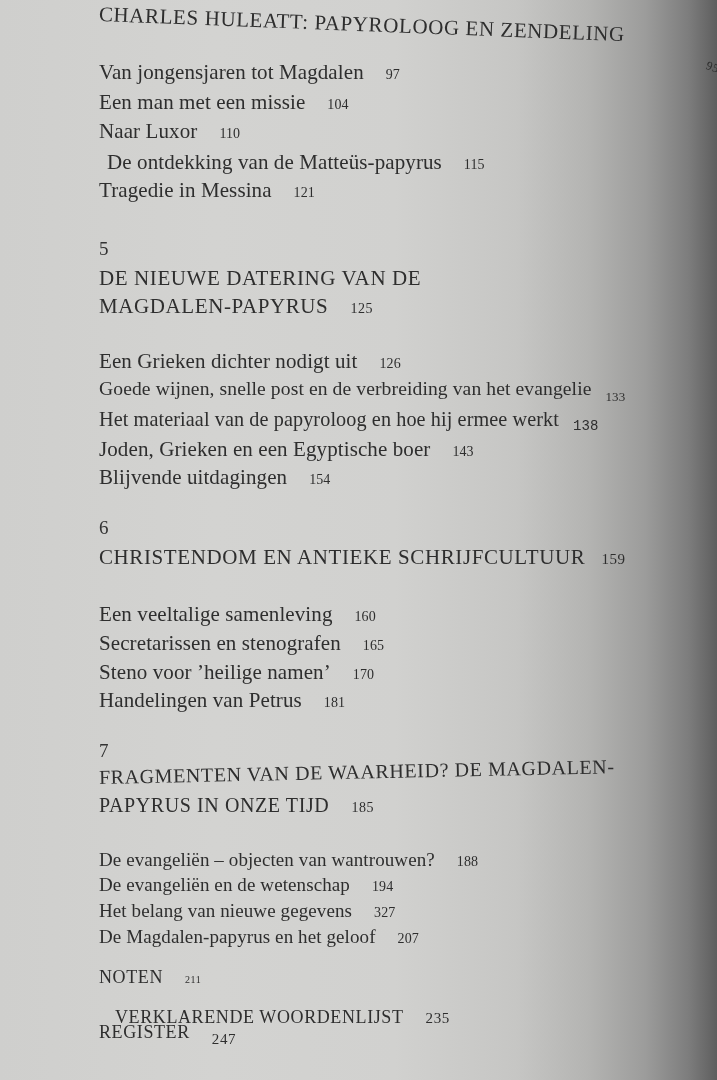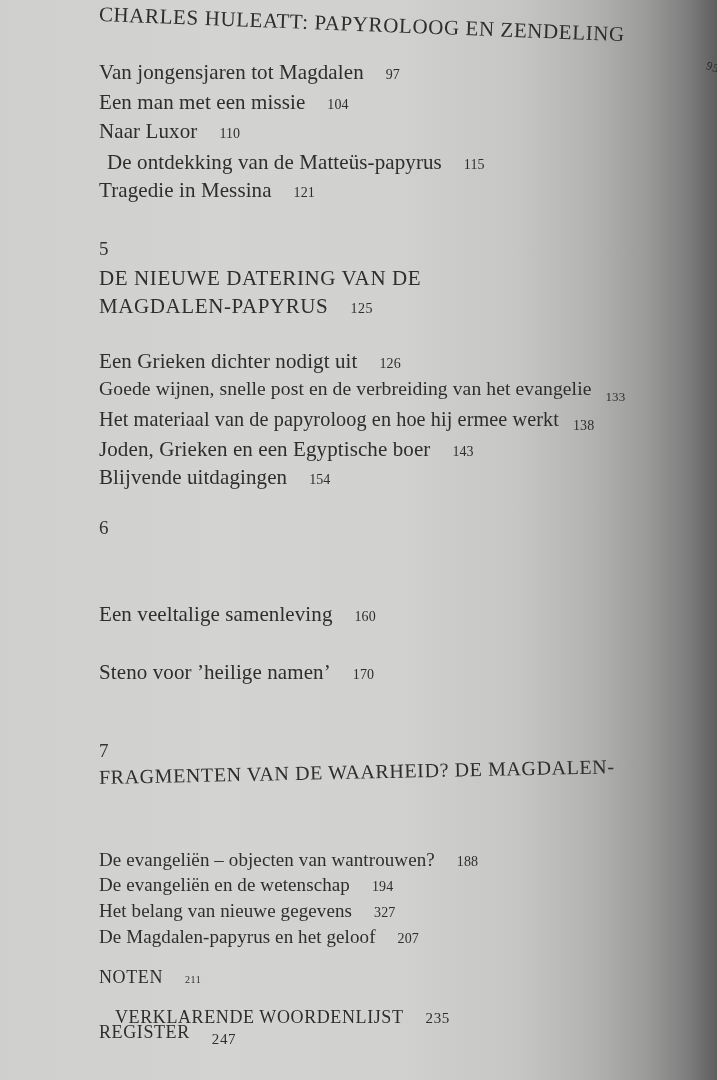--- a/index.html
+++ b/index.html
@@ -56,41 +56,53 @@
     <span>MAGDALEN-PAPYRUS</span><span class="pg">125</span>
   </div>
 
   <div class="line" style="top:349px;">
     <span>Een Grieken dichter nodigt uit</span><span class="pg">126</span>
   </div>
   <div class="line" style="top:378px; font-size:19.6px;">
     <span>Goede wijnen, snelle post en de verbreiding van het evangelie</span><span class="pg" style="margin-left:14px;font-size:13px;position:relative;top:6px;">133</span>
   </div>
   <div class="line" style="top:408px; font-size:20.2px;">
-    <span>Het materiaal van de papyroloog en hoe hij ermee werkt</span><span class="pg" style="margin-left:14px;font-size:14px;position:relative;top:4px;">138</span>
+    <span>Het materiaal van de papyroloog en hoe hij ermee werkt</span><span class="pg" style="margin-left:14px;font-size:14px;position:relative;top:4px;font-family:Liberation Mono, monospace;">138</span>
   </div>
   <div class="line" style="top:437px;">
     <span>Joden, Grieken en een Egyptische boer</span><span class="pg">143</span>
   </div>
   <div class="line" style="top:465px;">
     <span>Blijvende uitdagingen</span><span class="pg">154</span>
   </div>
 
   <div class="chapnum" style="top:517px;">6</div>
+  <div class="line caps" style="top:545px;">
+    <span>CHRISTENDOM EN ANTIEKE SCHRIJFCULTUUR</span><span class="pg" style="margin-left:16px;font-size:15px;">159</span>
+  </div>
 
   <div class="line" style="top:602px;">
     <span>Een veeltalige samenleving</span><span class="pg">160</span>
   </div>
+  <div class="line" style="top:631px;">
+    <span>Secretarissen en stenografen</span><span class="pg">165</span>
+  </div>
   <div class="line" style="top:660px;">
     <span>Steno voor ’heilige namen’</span><span class="pg">170</span>
+  </div>
+  <div class="line" style="top:688px;">
+    <span>Handelingen van Petrus</span><span class="pg">181</span>
   </div>
 
   <div class="chapnum" style="top:740px;">7</div>
   <div class="line caps" style="top:766px; font-size:20px;">
     <span style="display:inline-block;transform:rotate(-1.2deg);transform-origin:0 50%;">FRAGMENTEN VAN DE WAARHEID? DE MAGDALEN-</span>
+  </div>
+  <div class="line caps" style="top:794px; font-size:20px;">
+    <span>PAPYRUS IN ONZE TIJD</span><span class="pg">185</span>
   </div>
 
   <div class="line" style="top:849px; font-size:19px;">
     <span>De evangeliën – objecten van wantrouwen?</span><span class="pg">188</span>
   </div>
   <div class="line" style="top:874px; font-size:19px;">
     <span>De evangeliën en de wetenschap</span><span class="pg">194</span>
   </div>
   <div class="line" style="top:900px; font-size:19px;">
     <span>Het belang van nieuwe gegevens</span><span class="pg">327</span>

